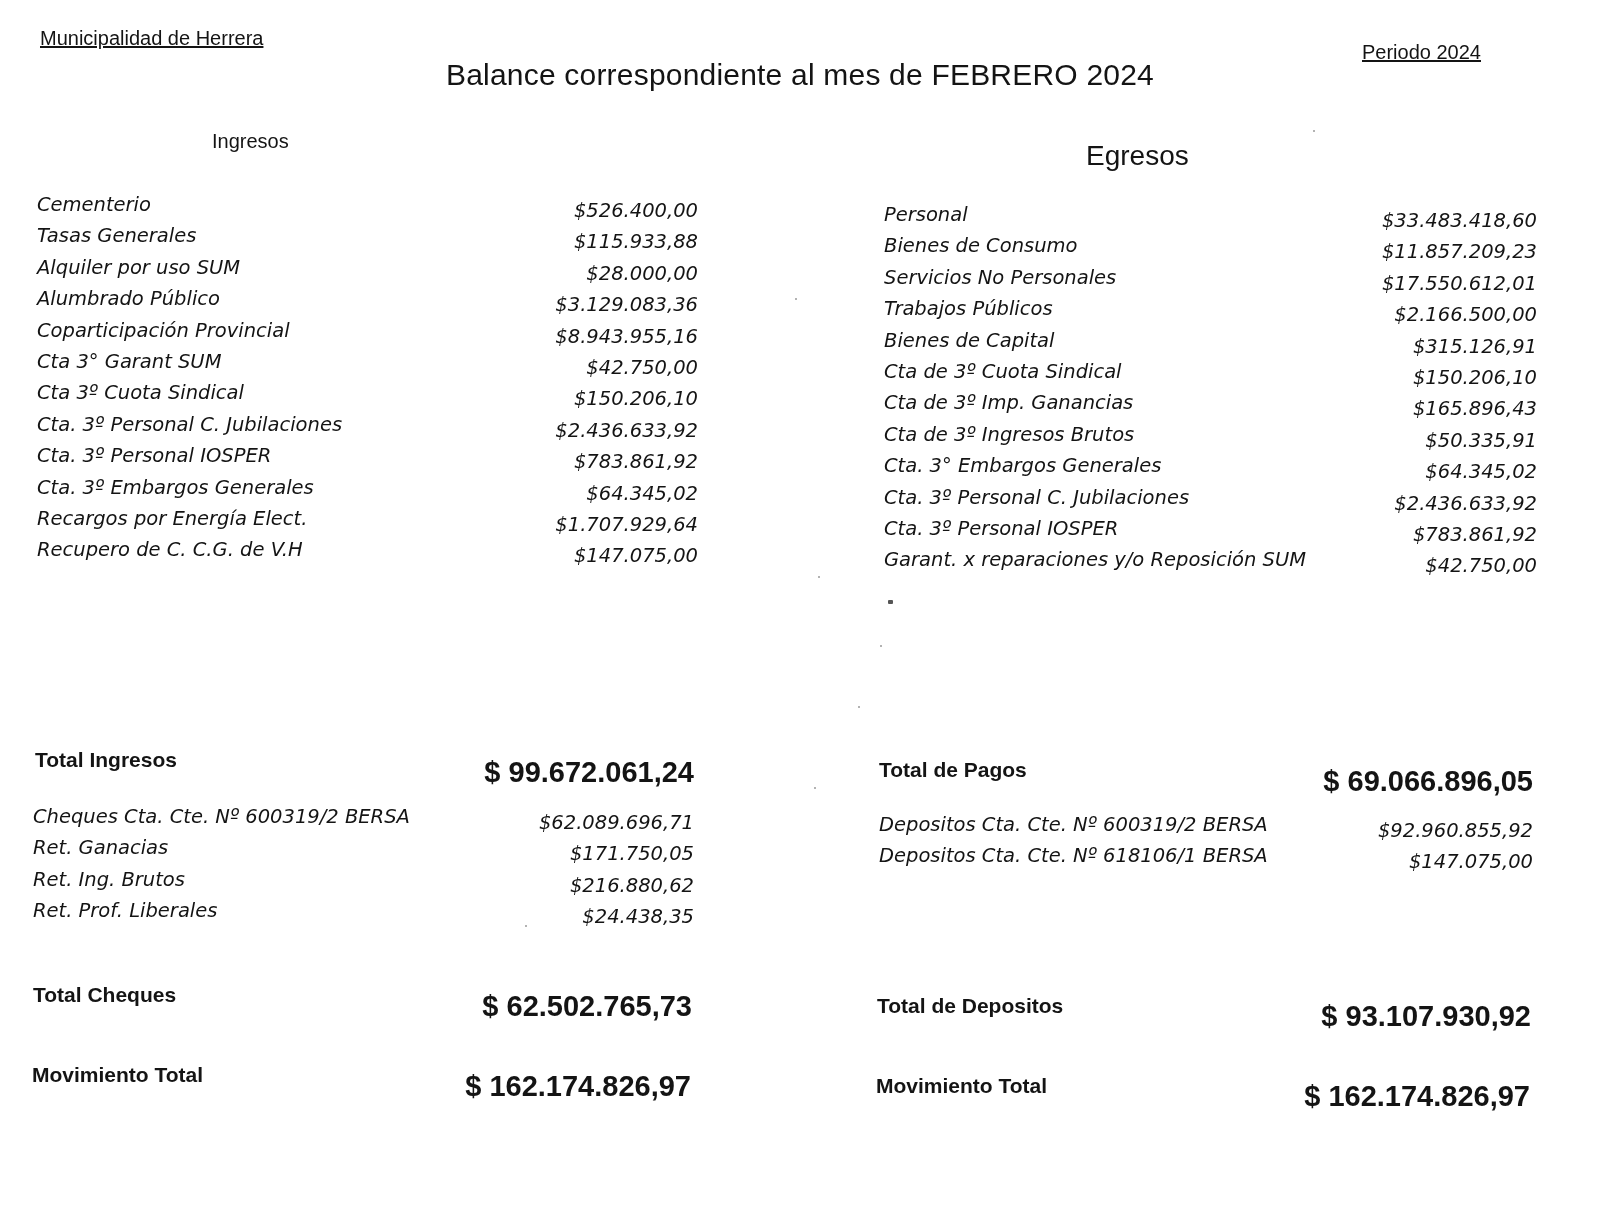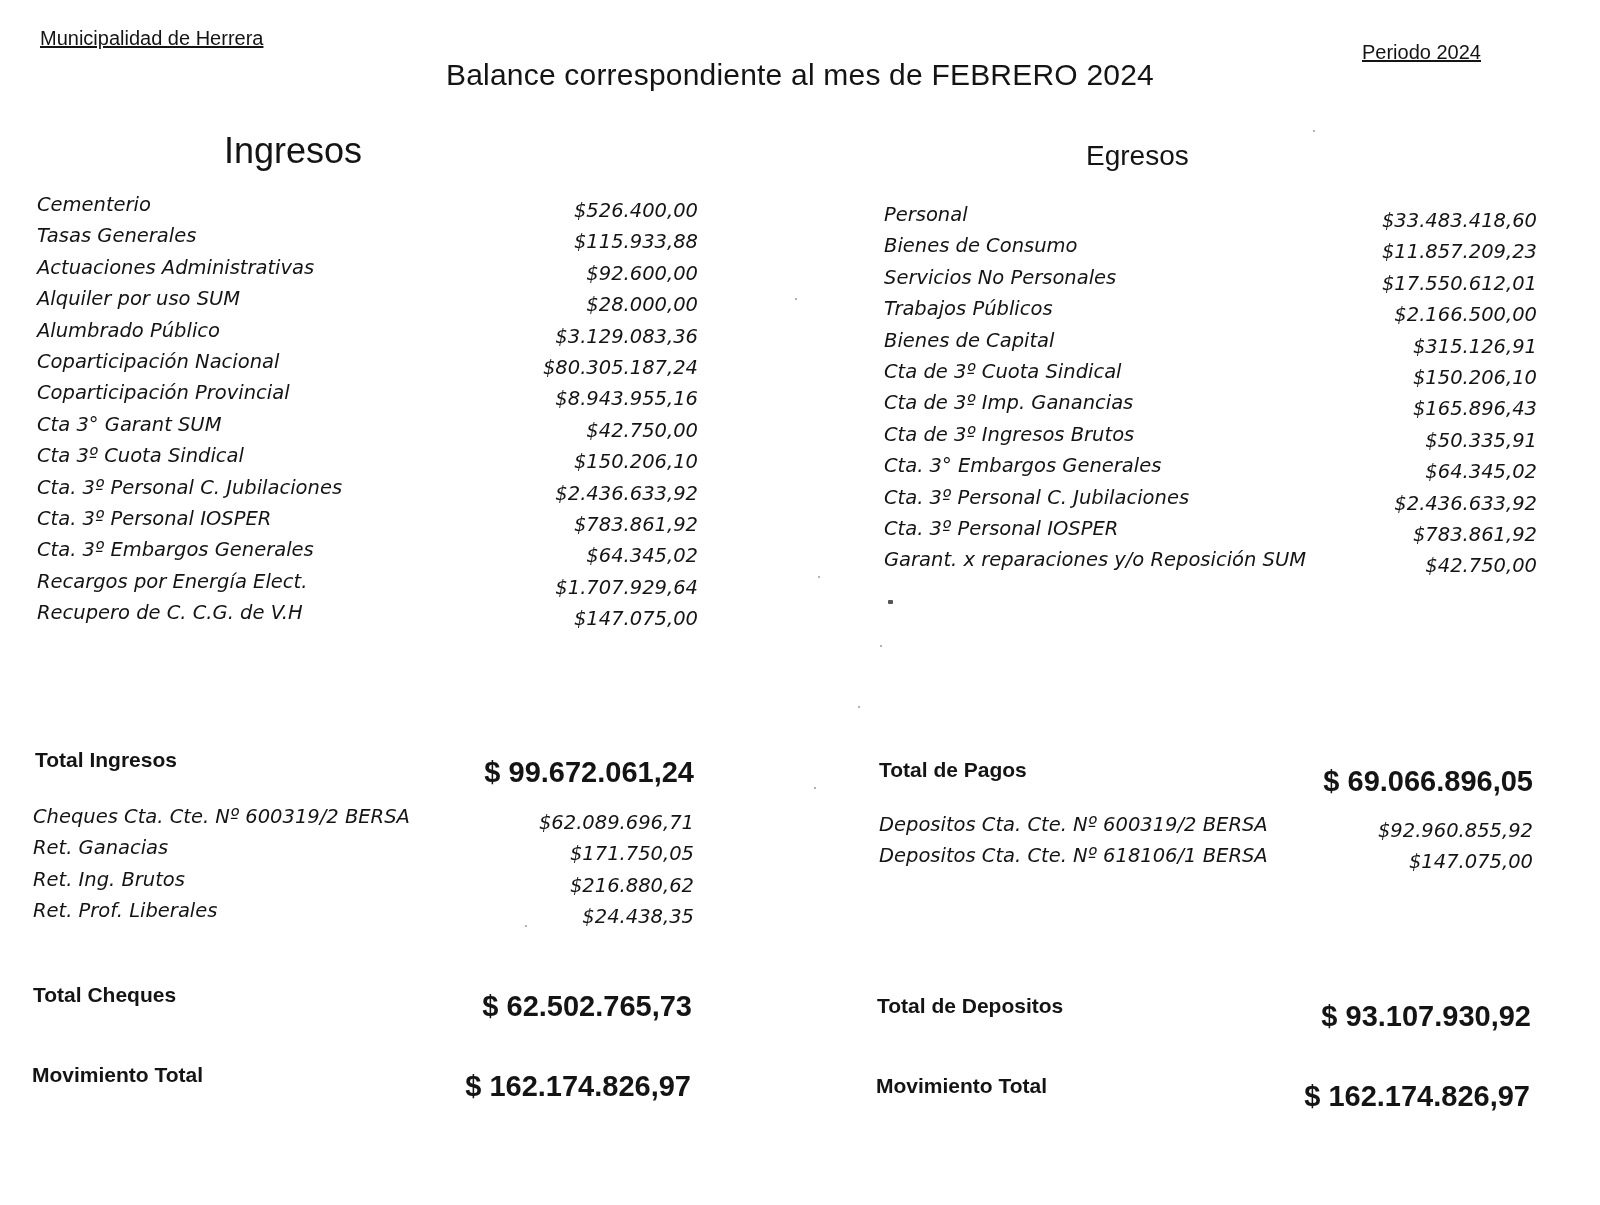--- a/index.html
+++ b/index.html
@@ -7,21 +7,21 @@
     width: 1600px; height: 1205px; background: #ffffff; position: relative; overflow: hidden;
     color: #141414;
   }
   .sans { font-family: "Liberation Sans", sans-serif; }
   .cal  { font-family: "DejaVu Sans", sans-serif; font-style: italic; }
   .abs { position: absolute; white-space: nowrap; }
 
   .muni { left: 40px; top: 27px; font-size: 20px; text-decoration: underline; }
   .periodo { left: 1362px; top: 41px; font-size: 20px; text-decoration: underline; }
   .title { left: 446px; top: 58px; font-size: 30px; letter-spacing: 0.2px; }
-  .h-ing { left: 224px; top: 130px; font-size: 36px; }
+  .h-ing { left: 212px; top: 130px; font-size: 20px; }
   .h-egr { left: 1086px; top: 140px; font-size: 28px; text-align: right; }
 
   .list { position: absolute; }
   .row { position: relative; height: 31.4px; }
   .row .lbl { position: absolute; left: 0; top: 0; font-size: 19.5px; white-space: nowrap; }
   .row .val { position: absolute; right: 0; top: 6px; font-size: 19.5px; white-space: nowrap; }
 
   .tot-lbl { font-size: 21px; font-weight: bold; }
   .tot-val { font-size: 29px; font-weight: bold; text-align: right; }
 
@@ -40,34 +40,26 @@
 <div class="list cal" style="left:37px; top:193px; width:661px;">
   <div class="row">
       <span class="lbl">Cementerio</span>
       <span class="val">$526.400,00</span>
     </div>
   <div class="row">
       <span class="lbl">Tasas Generales</span>
       <span class="val">$115.933,88</span>
     </div>
   <div class="row">
-      <span class="lbl">Actuaciones Administrativas</span>
-      <span class="val">$92.600,00</span>
-    </div>
-  <div class="row">
       <span class="lbl">Alquiler por uso SUM</span>
       <span class="val">$28.000,00</span>
     </div>
   <div class="row">
       <span class="lbl">Alumbrado Público</span>
       <span class="val">$3.129.083,36</span>
-    </div>
-  <div class="row">
-      <span class="lbl">Coparticipación Nacional</span>
-      <span class="val">$80.305.187,24</span>
     </div>
   <div class="row">
       <span class="lbl">Coparticipación Provincial</span>
       <span class="val">$8.943.955,16</span>
     </div>
   <div class="row">
       <span class="lbl">Cta 3° Garant SUM</span>
       <span class="val">$42.750,00</span>
     </div>
   <div class="row">

